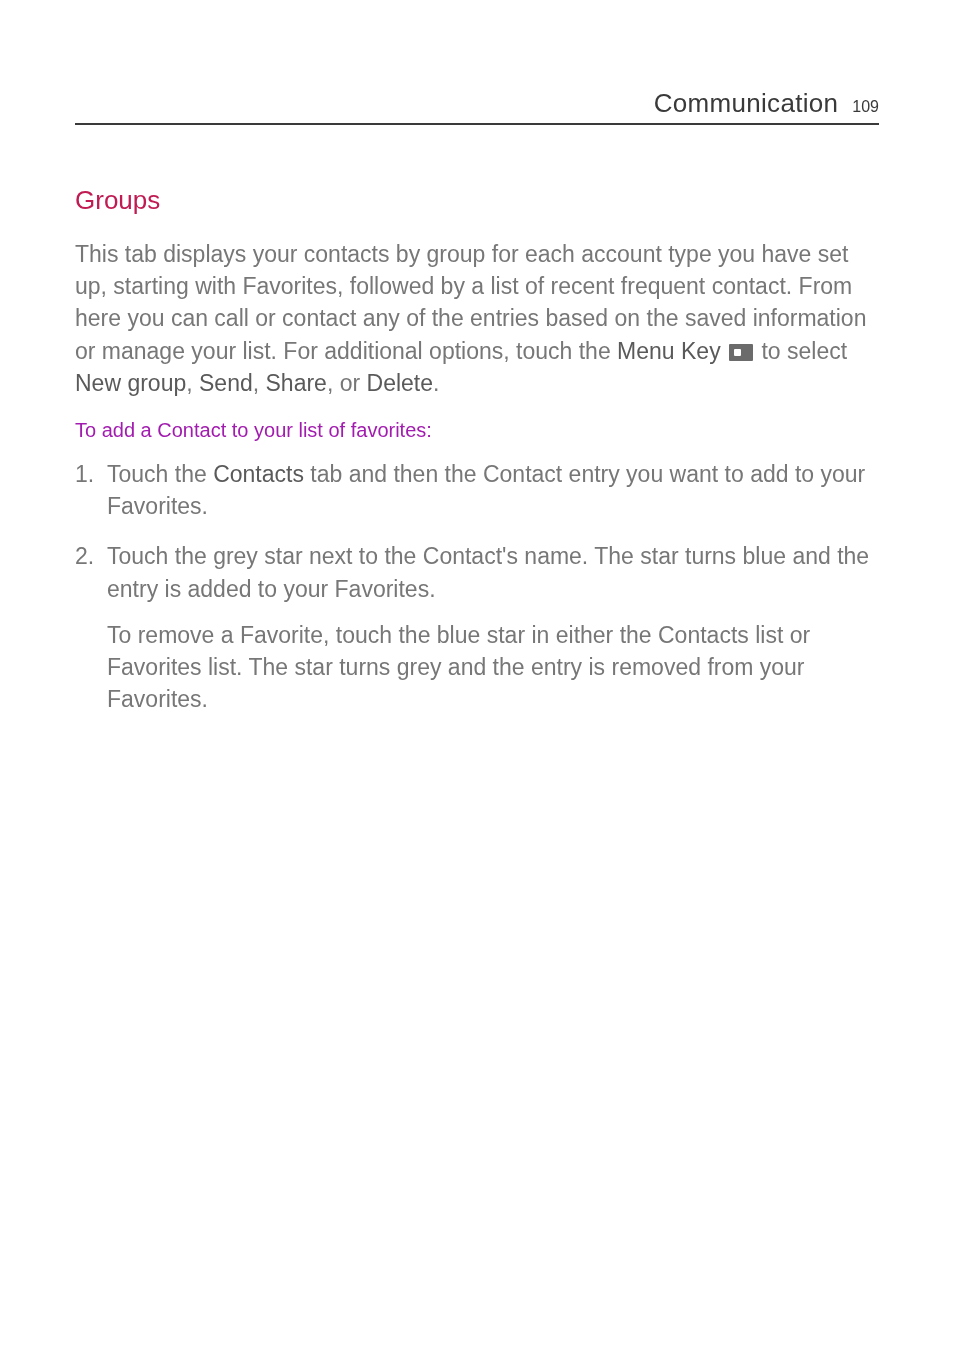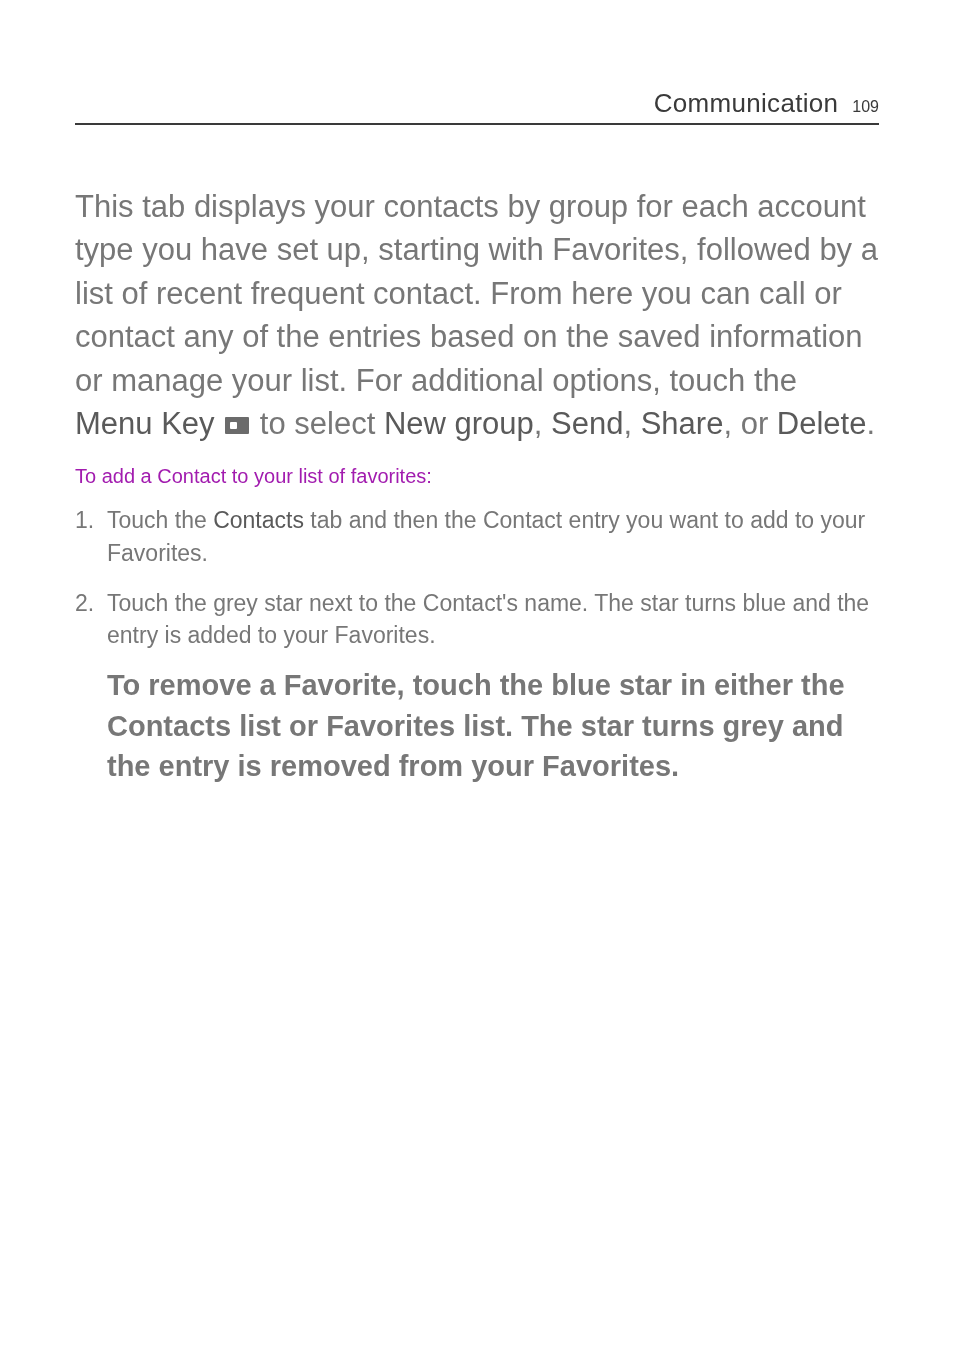--- a/index.html
+++ b/index.html
@@ -38,21 +38,21 @@
     margin-left: 14px;
     font-weight: 400;
   }
   .section-heading {
     font-size: 26px;
     color: #c01b52;
     font-weight: 500;
     margin-bottom: 22px;
   }
   .body-para {
-    font-size: 31px;
+    font-size: 23px;
     line-height: 1.4;
     font-weight: 300;
     margin-bottom: 20px;
     color: #777777;
   }
   .emph {
     color: #5a5a5a;
     font-weight: 400;
   }
   .sub-heading {
@@ -78,23 +78,23 @@
   }
   ol.steps > li::before {
     content: counter(step) ".";
     position: absolute;
     left: 0;
     top: 0;
     color: #777777;
     font-weight: 300;
   }
   .sub-para {
-    font-size: 29px;
+    font-size: 23px;
     line-height: 1.4;
-    font-weight: 700;
+    font-weight: 400;
     color: #777777;
     padding-left: 32px;
     margin-top: 14px;
   }
   .menu-key-icon {
     display: inline-block;
     width: 24px;
     height: 17px;
     background: #6b6b6b;
     vertical-align: middle;
@@ -116,20 +116,21 @@
 </head>
 <body>
 
 <div class="page">
 
   <div class="running-header">
     <span class="running-header-title">Communication</span>
     <span class="running-header-page">109</span>
   </div>
 
+  <h2 class="section-heading">Groups</h2>
 
   <p class="body-para">
     <span>This tab displays your contacts by group for each account type you have set up, starting with Favorites, followed by a list of recent frequent contact. From here you can call or contact any of the entries based on the saved information or manage your list. For additional options, touch the </span><span class="emph">Menu Key</span>
     <span class="menu-key-icon"></span><span> to select </span><span class="emph">New group</span><span>, </span><span class="emph">Send</span><span>, </span><span class="emph">Share</span><span>, or </span><span class="emph">Delete</span><span>.</span>
   </p>
 
   <h3 class="sub-heading">To add a Contact to your list of favorites:</h3>
 
   <ol class="steps">
     <li>

